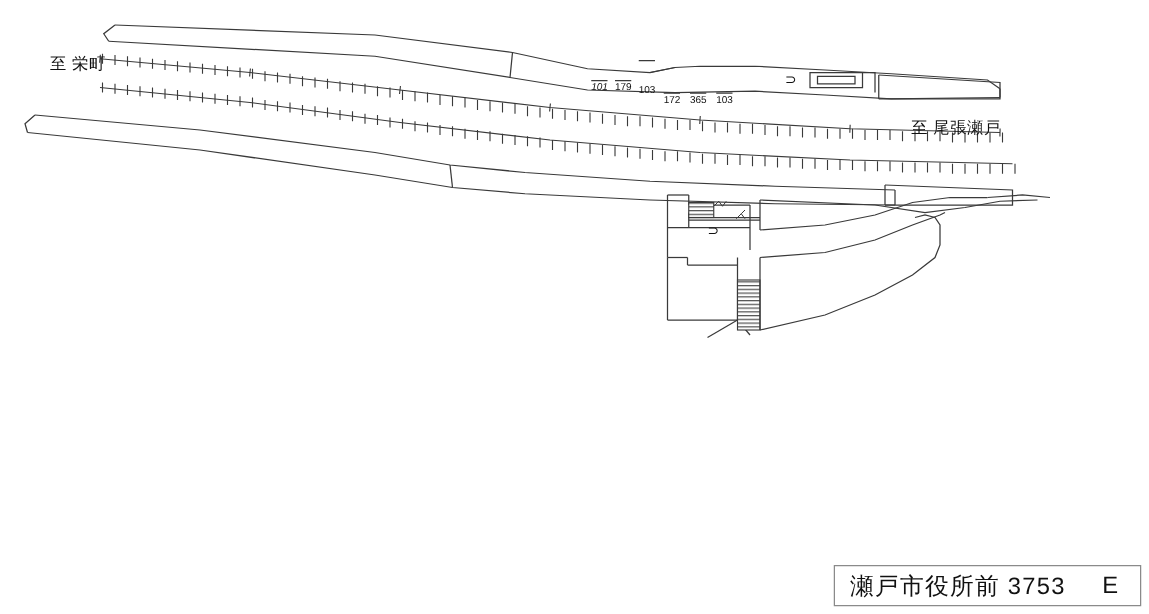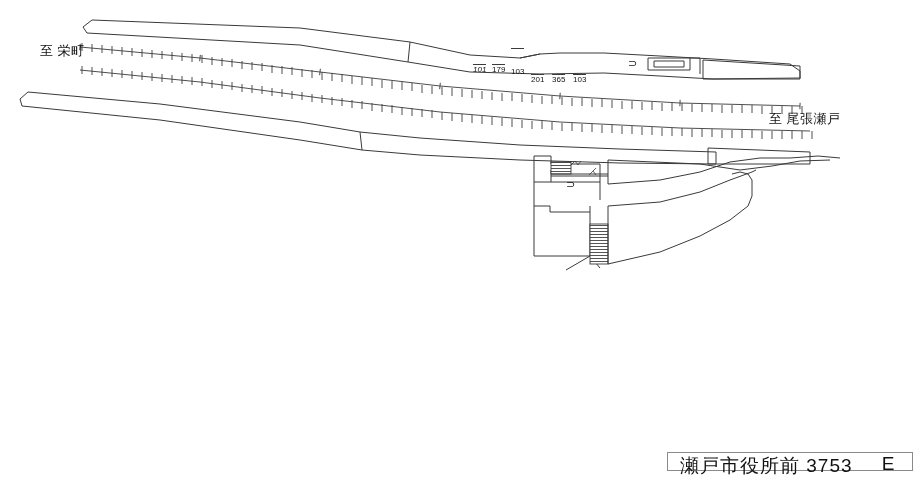--- a/index.html
+++ b/index.html
@@ -32,44 +32,44 @@
   .dir-label {
     position: absolute;
     font-size: 13px;
     font-weight: normal;
     letter-spacing: 0.5px;
     white-space: nowrap;
     color: #111111;
     line-height: 1;
   }
   #dir-label-left  { left: 40px;  top: 44px; }
-  #dir-label-right { left: 729px; top: 112px; margin-left: 40px; }
+  #dir-label-right { left: 729px; top: 95px; }
 
   
   .edge-num {
     position: absolute;
     font-size: 8px;
     font-family: "Liberation Sans", "DejaVu Sans", sans-serif;
     color: #111111;
     letter-spacing: 0px;
     white-space: nowrap;
     line-height: 1;
   }
 
   
   #title-plate {
     position: absolute;
     left: 667px;
     top: 452px;
-    height: 19px;
+    height: 33px;
     box-sizing: border-box;
     border: 1px solid #8a8a8a;
     background: #ffffff;
     display: flex;
-    align-items: flex-start;
+    align-items: center;
   }
   #title-plate-name {
     display: flex;
     align-items: center;
     justify-content: center;
     padding: 0 11px 0 12px;
     font-size: 19px;
     letter-spacing: 1px;
     white-space: nowrap;
     color: #111111;
@@ -378,21 +378,21 @@
 </svg>
 
 <div class="dir-label" id="dir-label-left">至 栄町</div>
 
 <div class="dir-label" id="dir-label-right">至 尾張瀬戸</div>
 
 <div id="edge-number-layer">
     <div class="edge-num" style="left: 473px; top: 64px; border-top: 1px solid rgb(58, 58, 58); padding-top: 1px; font-style: italic;">101</div>
     <div class="edge-num" style="left: 492px; top: 64px; border-top: 1px solid rgb(58, 58, 58); padding-top: 1px;">179</div>
     <div class="edge-num" style="left: 511px; top: 48px; border-top: 1px solid rgb(58, 58, 58); padding-top: 19px;">103</div>
-    <div class="edge-num" style="left: 531px; top: 74px; border-top: 1px solid rgb(58, 58, 58); padding-top: 1px;">201</div>
+    <div class="edge-num" style="left: 531px; top: 74px; border-top: 1px solid rgb(58, 58, 58); padding-top: 1px;">172</div>
     <div class="edge-num" style="left: 552px; top: 74px; border-top: 1px solid rgb(58, 58, 58); padding-top: 1px;">365</div>
     <div class="edge-num" style="left: 573px; top: 74px; border-top: 1px solid rgb(58, 58, 58); padding-top: 1px;">103</div>
   </div>
 
 <div id="title-plate">
   <div id="title-plate-name">瀬戸市役所前 3753</div>
   <div id="title-plate-divider"></div>
   <div id="title-plate-code">E</div>
 </div>
 

